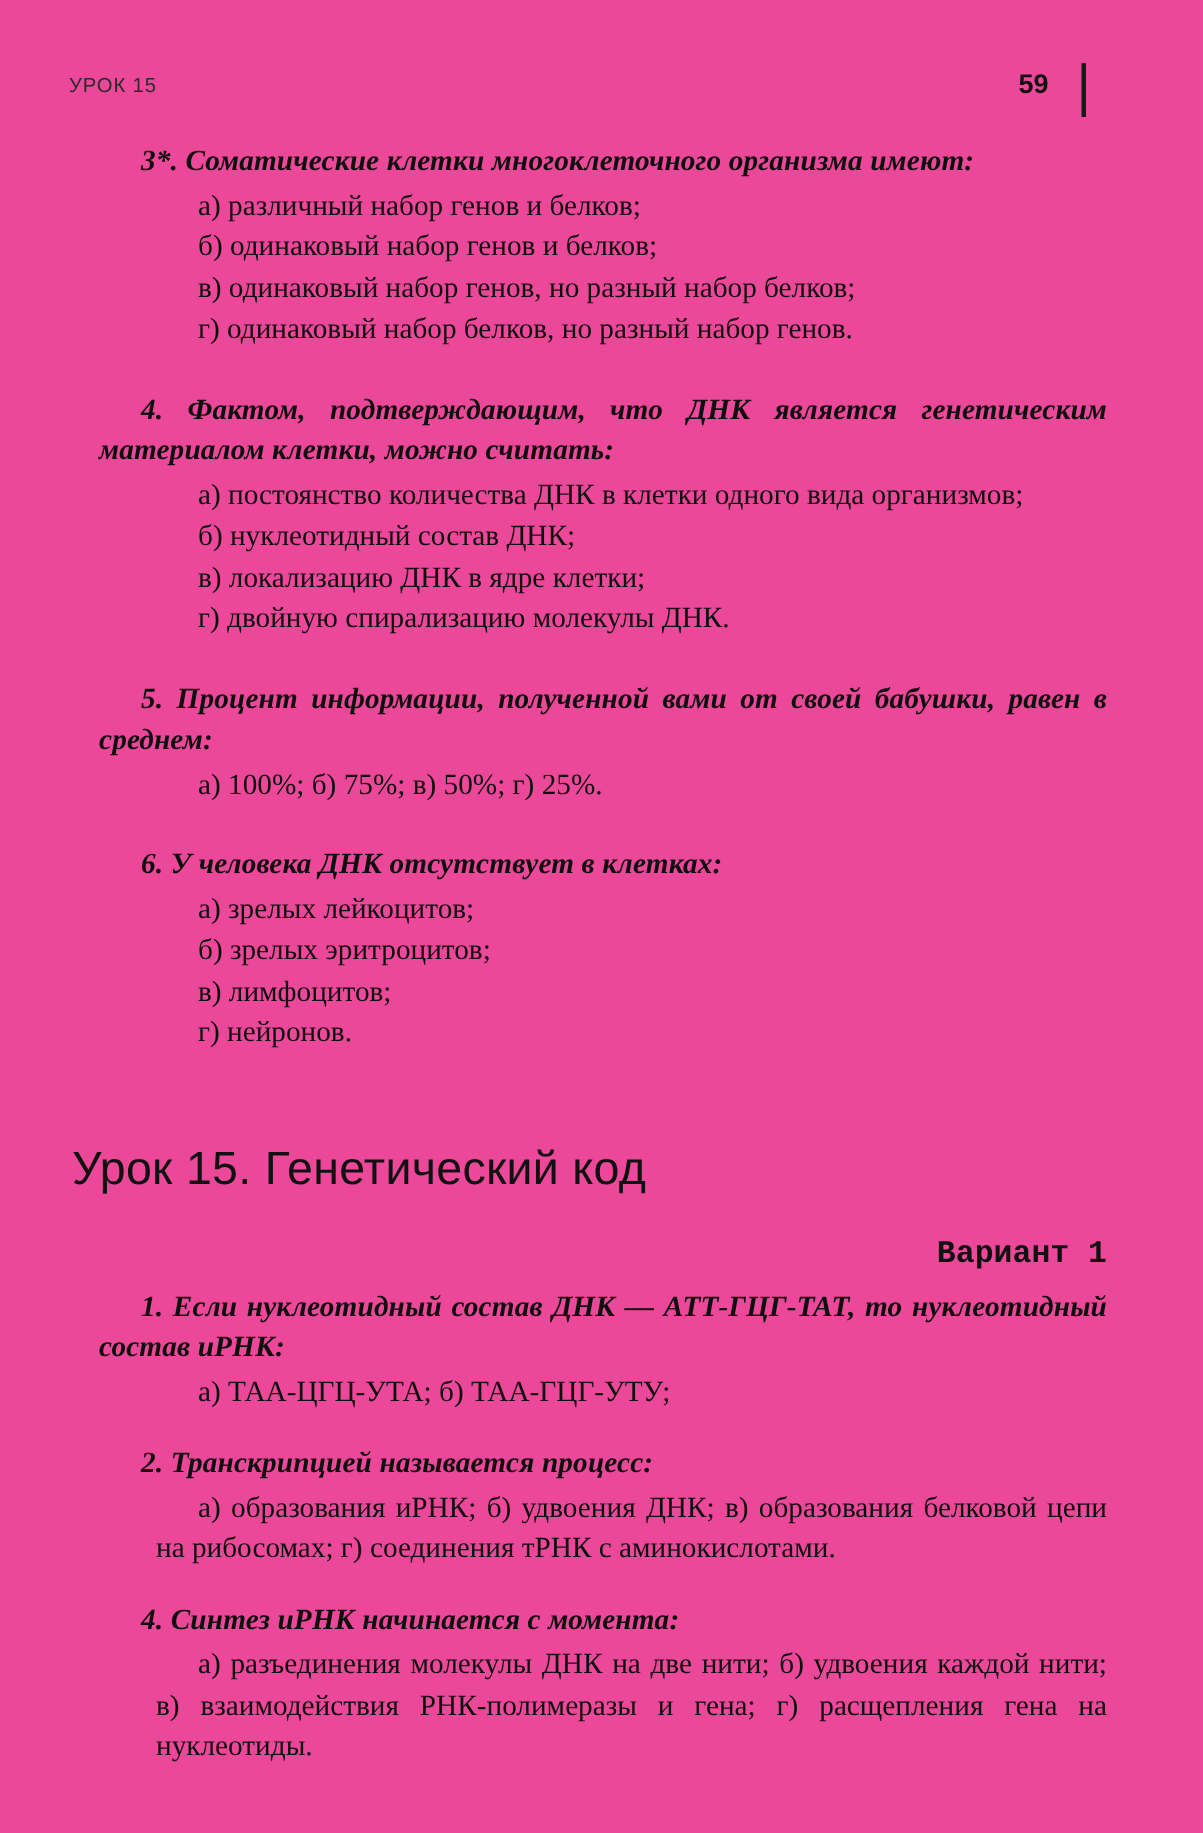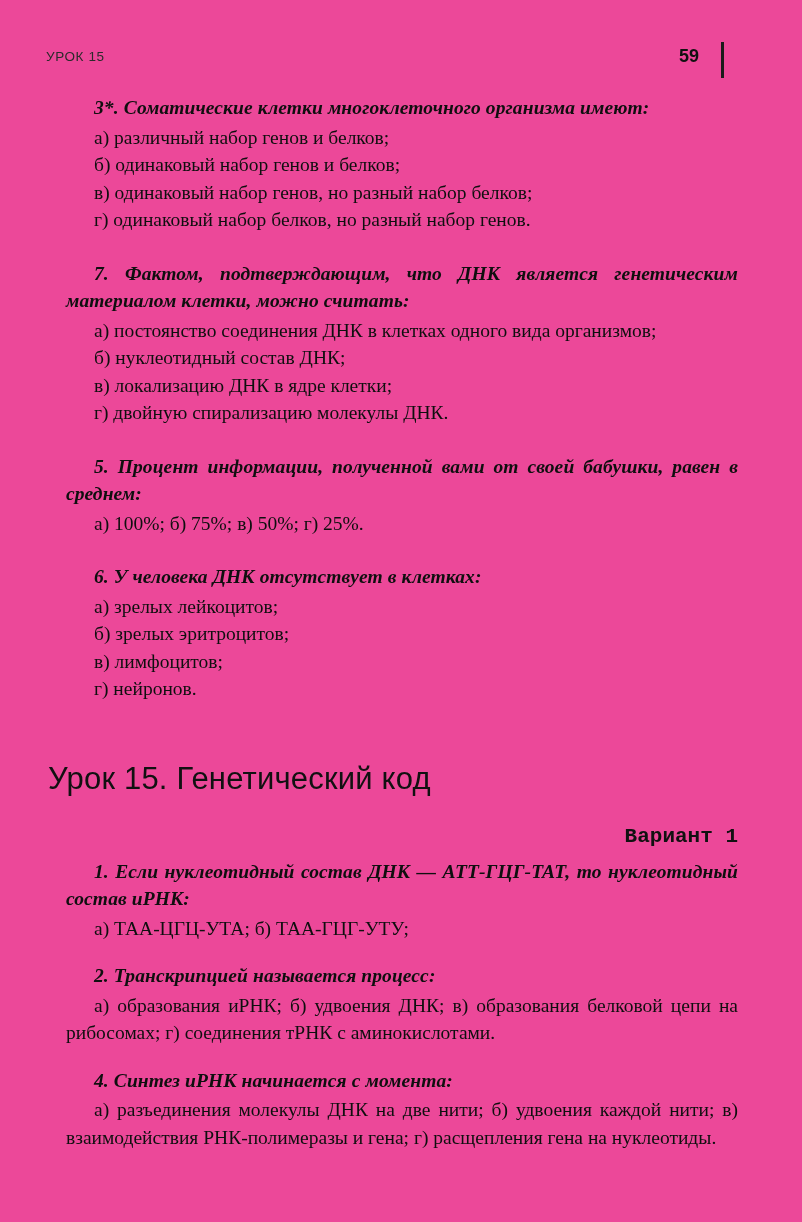--- a/index.html
+++ b/index.html
@@ -75,21 +75,21 @@
     font-weight: bold;
     text-indent: 28px;
     letter-spacing: 0.1px;
   }
   .ans {
     text-indent: 28px;
   }
   .ans-block {
     margin-top: 2px;
   }
-  .ans-block p { text-indent: 28px; }
+  .ans-block p { text-indent: 28px; margin-left: 38px; }
   .gap-lg { height: 26px; }
   .gap-md { height: 20px; }
   .gap-sm { height: 10px; }
 
   h2.lesson-title {
     margin: 0;
     font-family: "Liberation Sans", sans-serif;
     font-weight: normal;
     font-size: 31px;
     color: #111;
@@ -124,23 +124,23 @@
         <p class="ans">а) различный набор генов и белков;</p>
         <p class="ans">б) одинаковый набор генов и белков;</p>
         <p class="ans">в) одинаковый набор генов, но разный набор белков;</p>
         <p class="ans">г) одинаковый набор белков, но разный набор генов.</p>
       </div>
     </div>
 
     <div class="gap-lg"></div>
 
     <div>
-      <p class="q">7. Фактом, подтверждающим, что ДНК является генетическим материалом клетки, можно считать:</p>
-      <div class="ans-block">
-        <p class="ans">а) постоянство соединения ДНК в клетках одного вида организмов;</p>
+      <p class="q">4. Фактом, подтверждающим, что ДНК является генетическим материалом клетки, можно считать:</p>
+      <div class="ans-block">
+        <p class="ans">а) постоянство количества ДНК в клетки одного вида организмов;</p>
         <p class="ans">б) нуклеотидный состав ДНК;</p>
         <p class="ans">в) локализацию ДНК в ядре клетки;</p>
         <p class="ans">г) двойную спирализацию молекулы ДНК.</p>
       </div>
     </div>
 
     <div class="gap-lg"></div>
 
     <div>
       <p class="q">5. Процент информации, полученной вами от своей бабушки, равен в среднем:</p>

